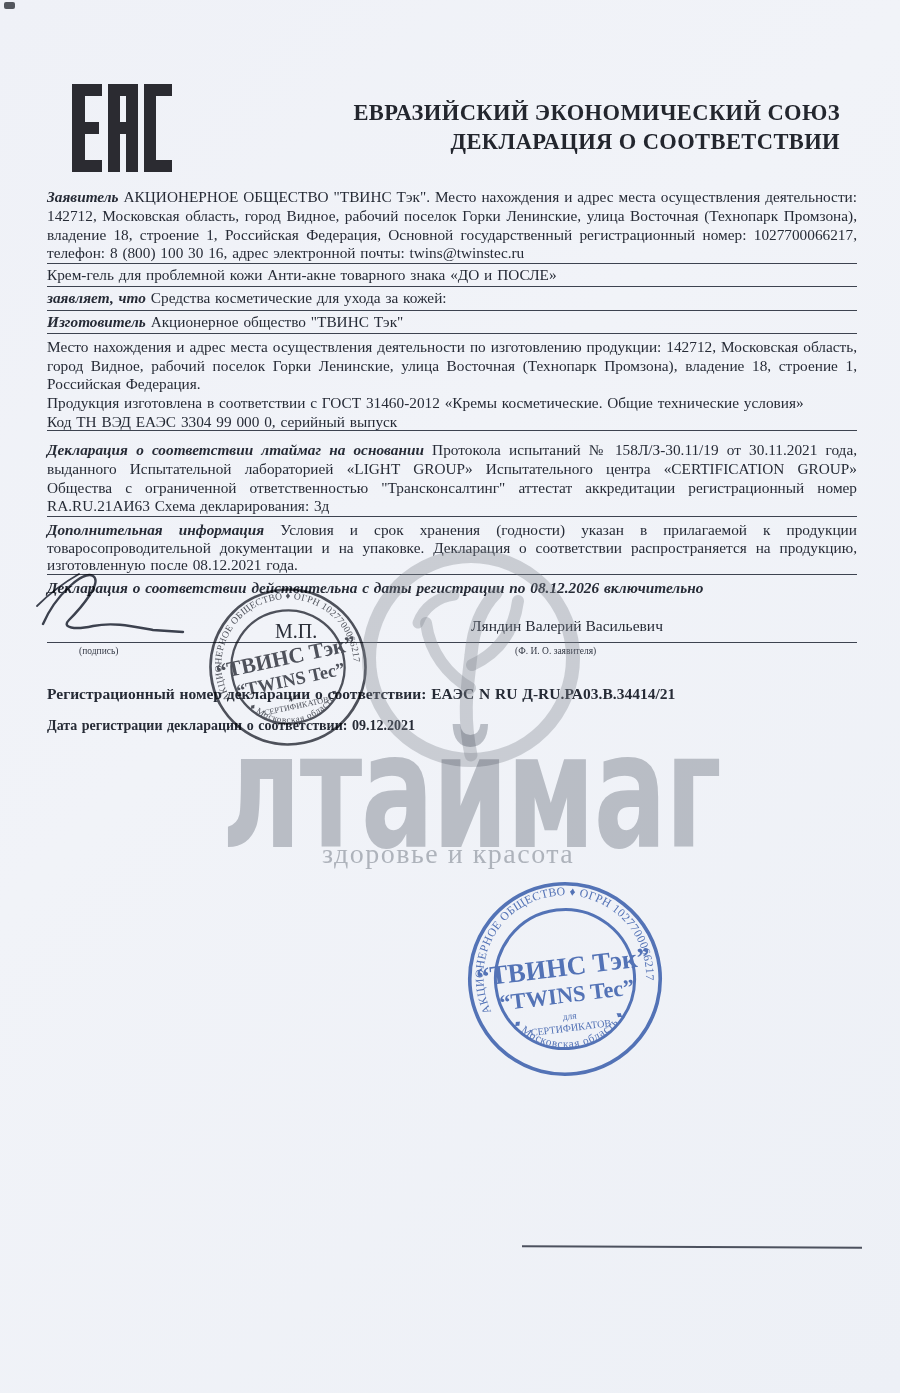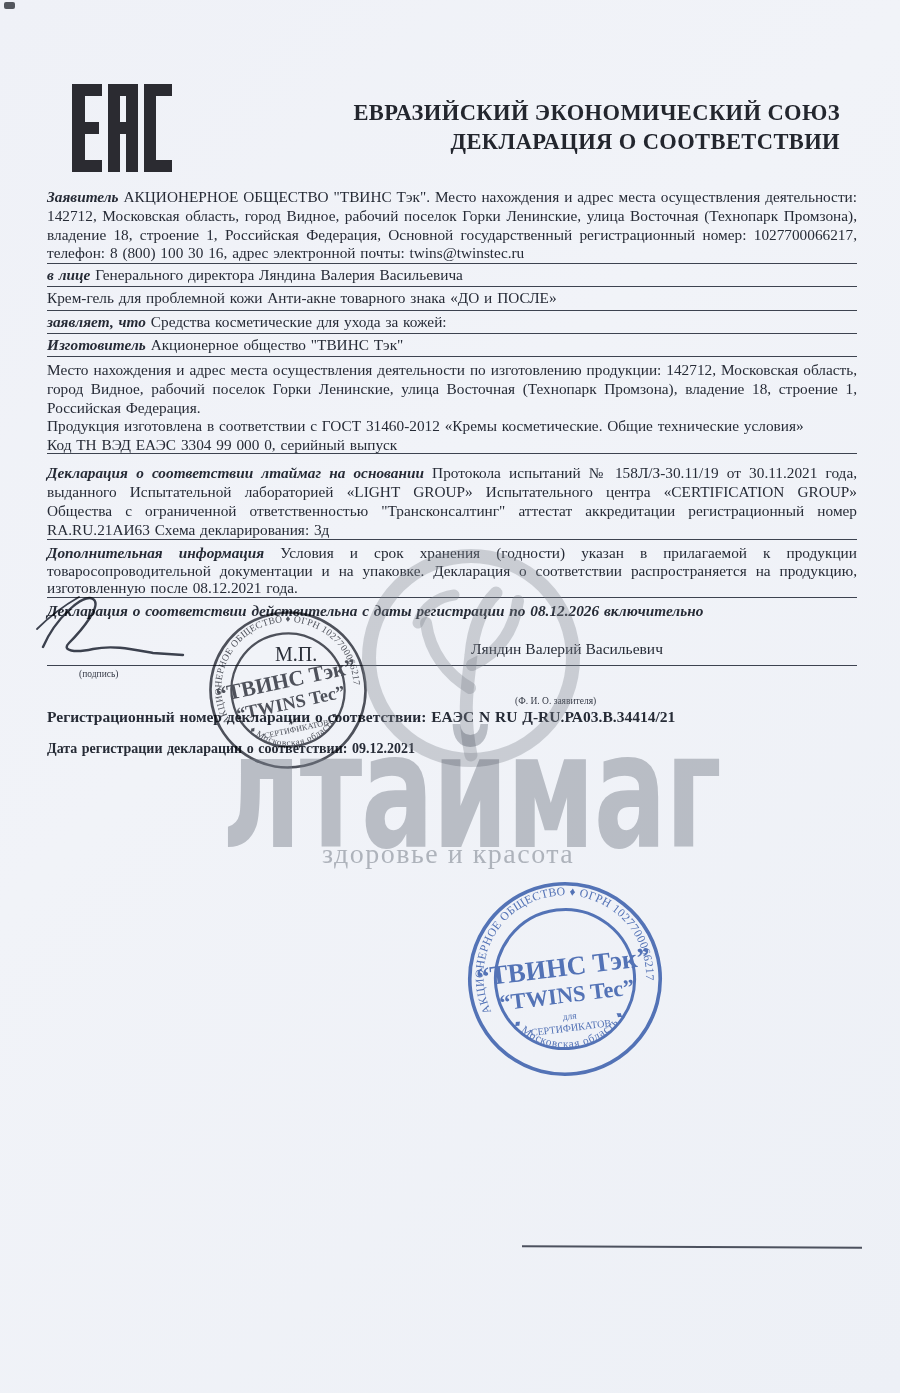--- a/index.html
+++ b/index.html
@@ -23,21 +23,21 @@
   .gap10{margin-top:10px;}
   .gap4{margin-top:4px;}
   .boldrow{font-weight:bold;line-height:20px;margin-top:3px;}
   
   .sig{position:relative;height:64px;margin-top:4px;}
   .sig-rule{position:absolute;left:0;right:0;top:40px;border-top:1.6px solid #3d4350;}
   .sig-mp{position:absolute;left:228px;top:18px;font-size:20px;color:#2a2e38;}
   .sig-name{position:absolute;left:424px;top:15px;font-size:15.5px;}
   .sig-sub{position:absolute;top:44px;font-size:9.5px;color:#343945;}
   .sub-podpis{left:32px;}
-  .sub-fio{left:468px;margin-top:27px;}
+  .sub-fio{left:468px;}
   .scribble{position:absolute;left:-12px;top:-36px;mix-blend-mode:multiply;}
   .stamp-black{position:absolute;left:154px;top:-22px;width:174px;height:174px;
     transform:rotate(-12deg);opacity:.88;mix-blend-mode:multiply;}
   .reg1{margin-top:18px;font-weight:bold;font-size:15.5px;line-height:19px;}
   .reg2{margin-top:13px;font-weight:bold;font-size:14px;line-height:19px;}
   
   .stamp-blue{position:absolute;left:458px;top:872px;width:214px;height:214px;
     transform:rotate(-7deg);opacity:.92;mix-blend-mode:multiply;}
   
   .wm{position:absolute;inset:0;pointer-events:none;z-index:6;}
@@ -73,21 +73,20 @@
   </svg>
 </div>
 
 <div class="titles">
   <div>ЕВРАЗИЙСКИЙ ЭКОНОМИЧЕСКИЙ СОЮЗ</div>
   <div>ДЕКЛАРАЦИЯ О СООТВЕТСТВИИ</div>
 </div>
 
 <div class="doc">
   <p class="rule"><b>Заявитель</b> <span>АКЦИОНЕРНОЕ ОБЩЕСТВО "ТВИНС Тэк". Место нахождения и адрес места осуществления деятельности: 142712, Московская область, город Видное, рабочий поселок Горки Ленинские, улица Восточная (Технопарк Промзона), владение 18, строение 1, Российская Федерация, Основной государственный регистрационный номер: 1027700066217, телефон: 8 (800) 100 30 16, адрес электронной почты: twins@twinstec.ru</span></p>
-  <p class="row rule"><b>в лице</b> <span>Генерального директора Ляндина Валерия Васильевича</span></p>
   <p class="row rule"><span>Крем-гель для проблемной кожи Анти-акне товарного знака «ДО и ПОСЛЕ»</span></p>
   <p class="row rule"><b>заявляет, что</b> <span>Средства косметические для ухода за кожей:</span></p>
   <p class="row rule"><b>Изготовитель</b> <span>Акционерное общество "ТВИНС Тэк"</span></p>
   <p class="gap4"><span>Место нахождения и адрес места осуществления деятельности по изготовлению продукции: 142712, Московская область, город Видное, рабочий поселок Горки Ленинские, улица Восточная (Технопарк Промзона), владение 18, строение 1, Российская Федерация.</span></p>
   <p><span>Продукция изготовлена в соответствии с ГОСТ 31460-2012 «Кремы косметические. Общие технические условия»</span></p>
   <p class="tight rule"><span>Код ТН ВЭД ЕАЭС 3304 99 000 0, серийный выпуск</span></p>
   <p class="gap10 rule"><b>Декларация о соответствии лтаймаг на основании</b> <span>Протокола испытаний № 158Л/З-30.11/19 от 30.11.2021 года, выданного Испытательной лабораторией «LIGHT GROUP» Испытательного центра «CERTIFICATION GROUP» Общества с ограниченной ответственностью "Трансконсалтинг" аттестат аккредитации регистрационный номер RA.RU.21АИ63 Схема декларирования: 3д</span></p>
   <p class="gap4 tight rule" style="line-height:17.5px"><b>Дополнительная информация</b> <span>Условия и срок хранения (годности) указан в прилагаемой к продукции товаросопроводительной документации и на упаковке. Декларация о соответствии распространяется на продукцию, изготовленную после 08.12.2021 года.</span></p>
   <p class="boldrow"><b>Декларация о соответствии действительна с даты регистрации по 08.12.2026 включительно</b></p>
 

